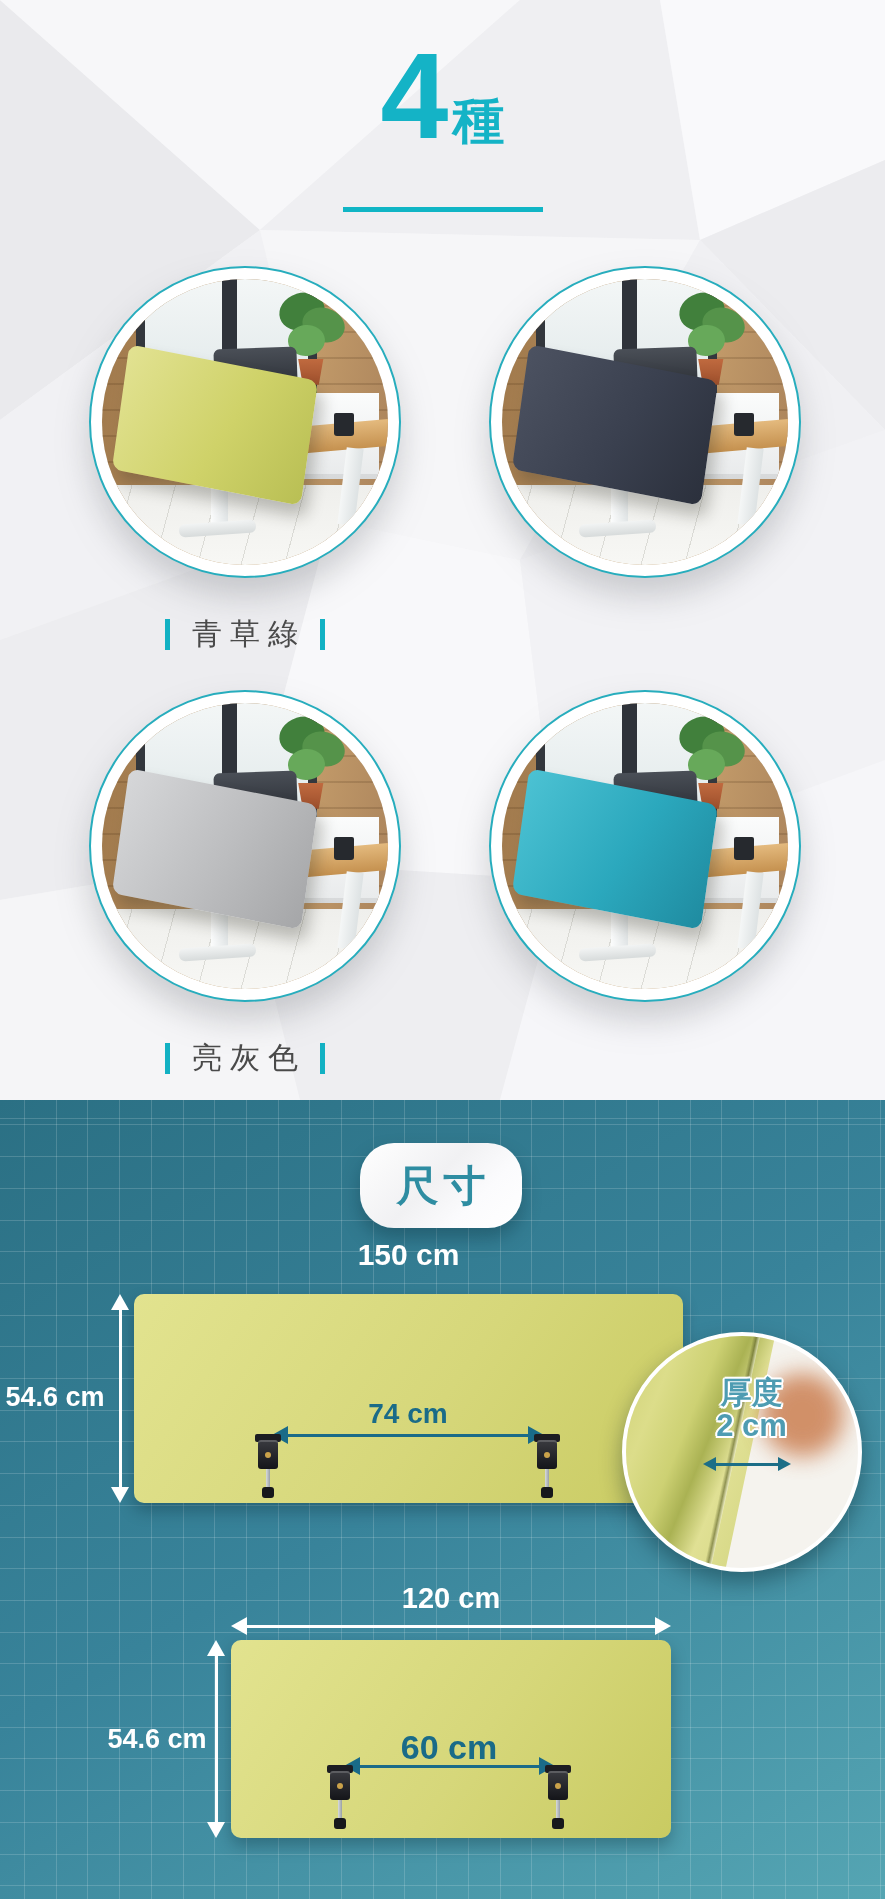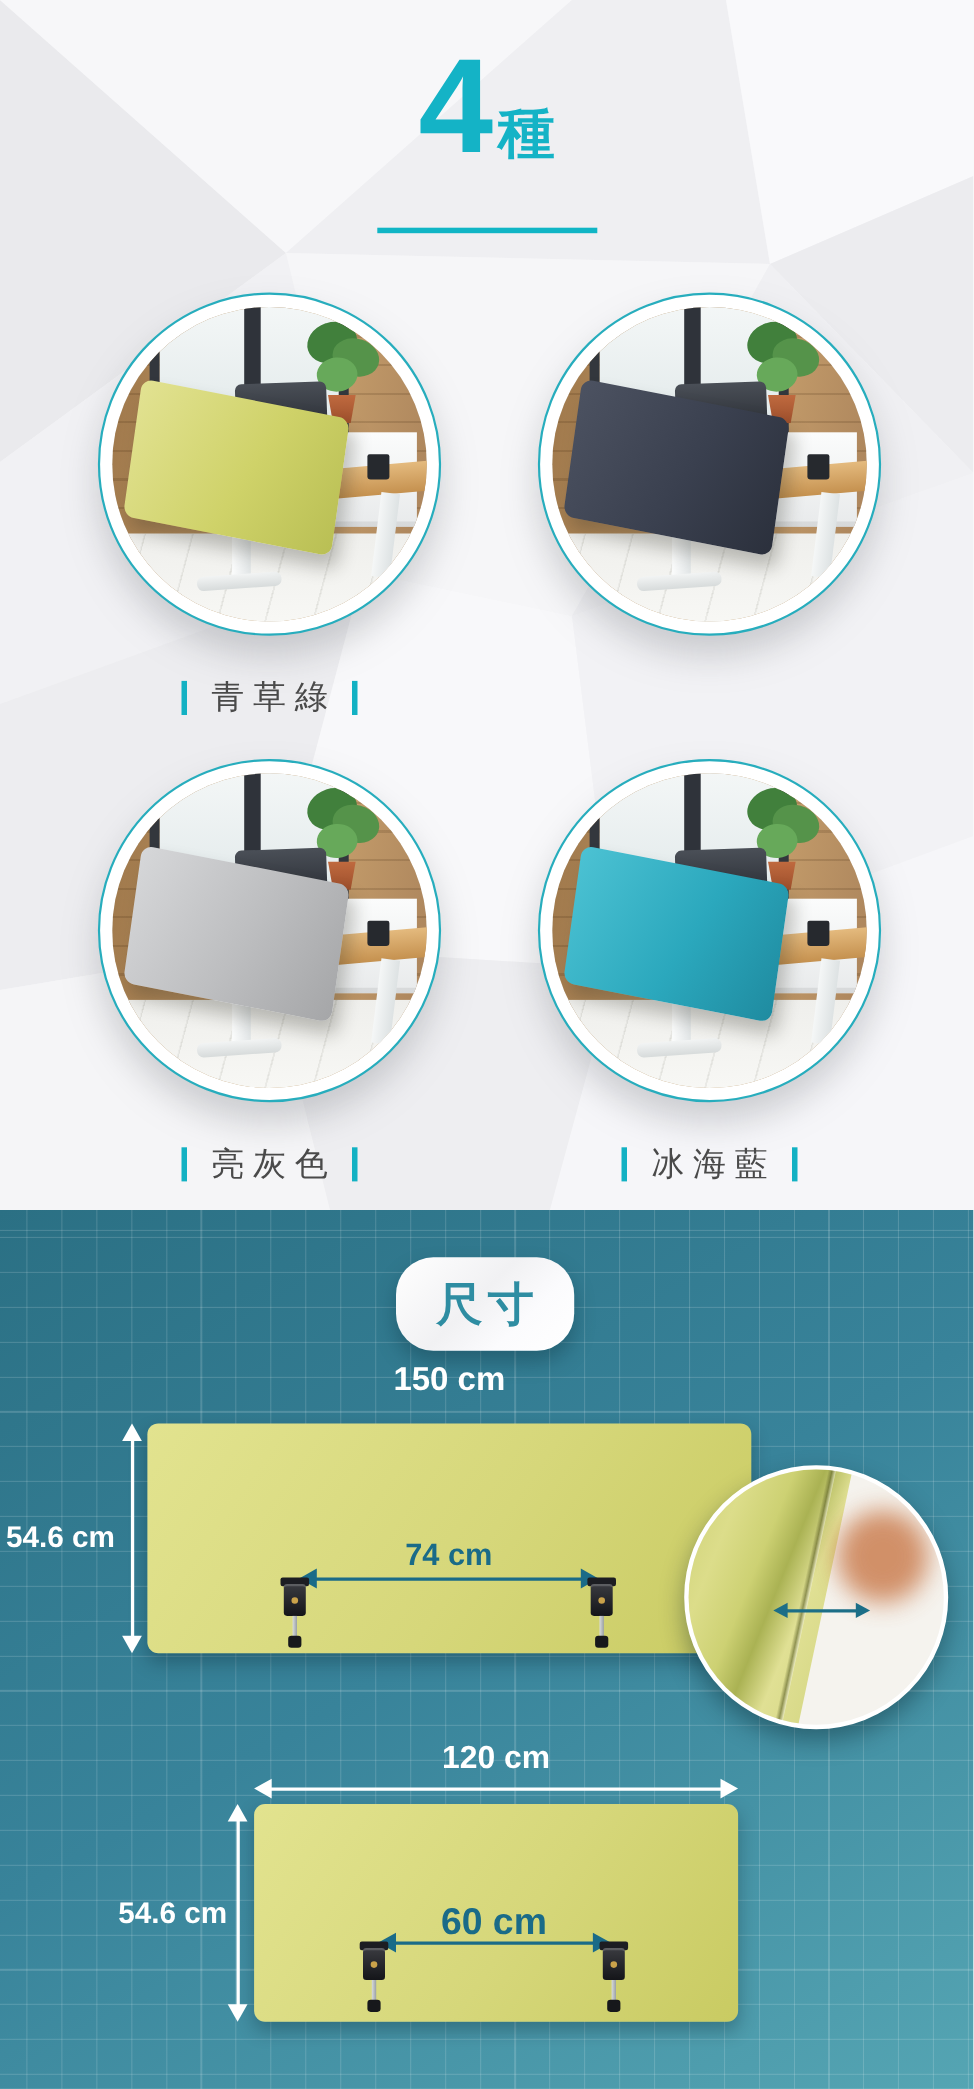--- a/index.html
+++ b/index.html
@@ -232,25 +232,20 @@
             <div class="floor"></div>
             <div class="deskTop"></div>
             <div class="deskLegR"></div>
             <div class="tlegPost"></div>
             <div class="tlegFoot"></div>
             <div class="monitor"></div>
             <div class="panelDiv" style="background: linear-gradient(115deg, rgb(76, 194, 211) 0%, rgb(43, 168, 189) 55%, rgb(31, 139, 160) 100%);"></div>
             <div class="mug"></div>
           </div>
         </div>
-        <div class="plabel">
-          <span class="bar"></span>
-          <span class="ptext">冰海藍</span>
-          <span class="bar"></span>
-        </div>
       </div>
     </div>
 
   </section>
 
   <section class="dim">
 
     <div class="pill">
       <span>尺寸</span>
     </div>
@@ -283,20 +278,24 @@
       <div class="lip"></div>
         <div class="head"></div>
         <div class="rod"></div>
         <div class="knob"></div>
     </div>
 
     <div class="ithumb">
       <div class="ifab"></div>
       <div class="iseam"></div>
       <div class="iblob"></div>
+      <div class="ilabel">
+        <div>厚度</div>
+        <div>2 cm</div>
+      </div>
       <div class="harrow iarrow">
           <i class="sh"></i>
         </div>
     </div>
 
     <div class="dtext white-t" style="left:351px;top:482px;width:200px;font-size:29px">120 cm</div>
     <div class="harrow" style="left:231px;top:526px;width:440px">
         <i class="sh"></i>
       </div>
 

